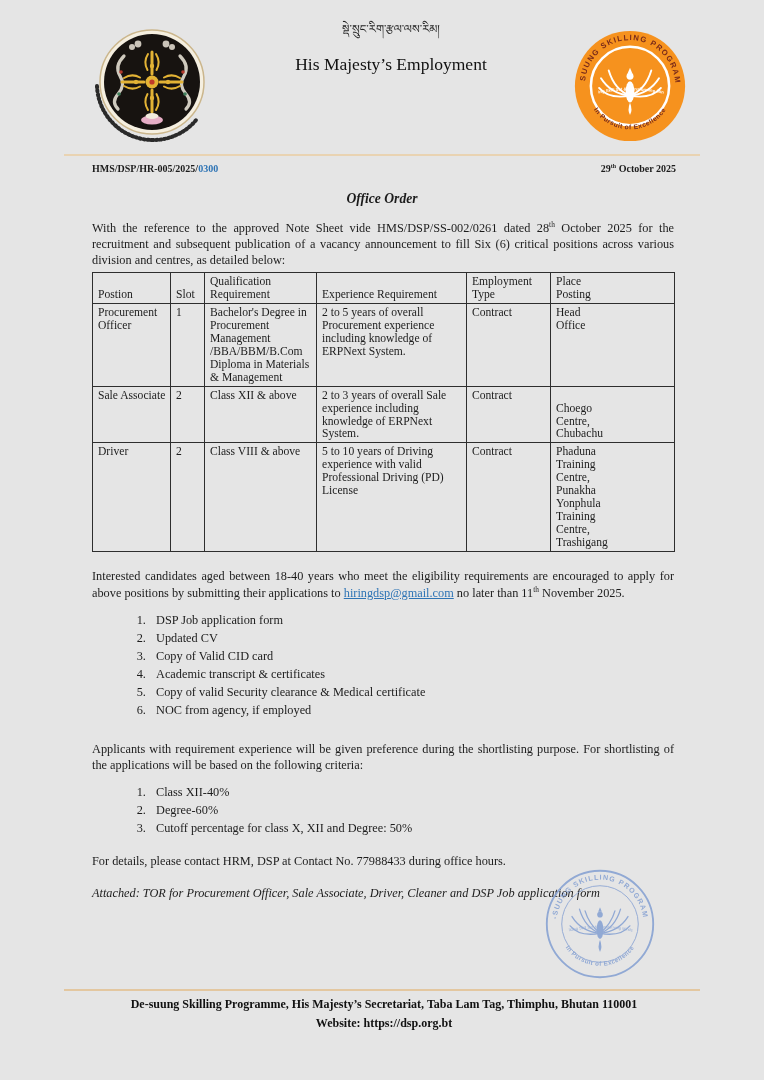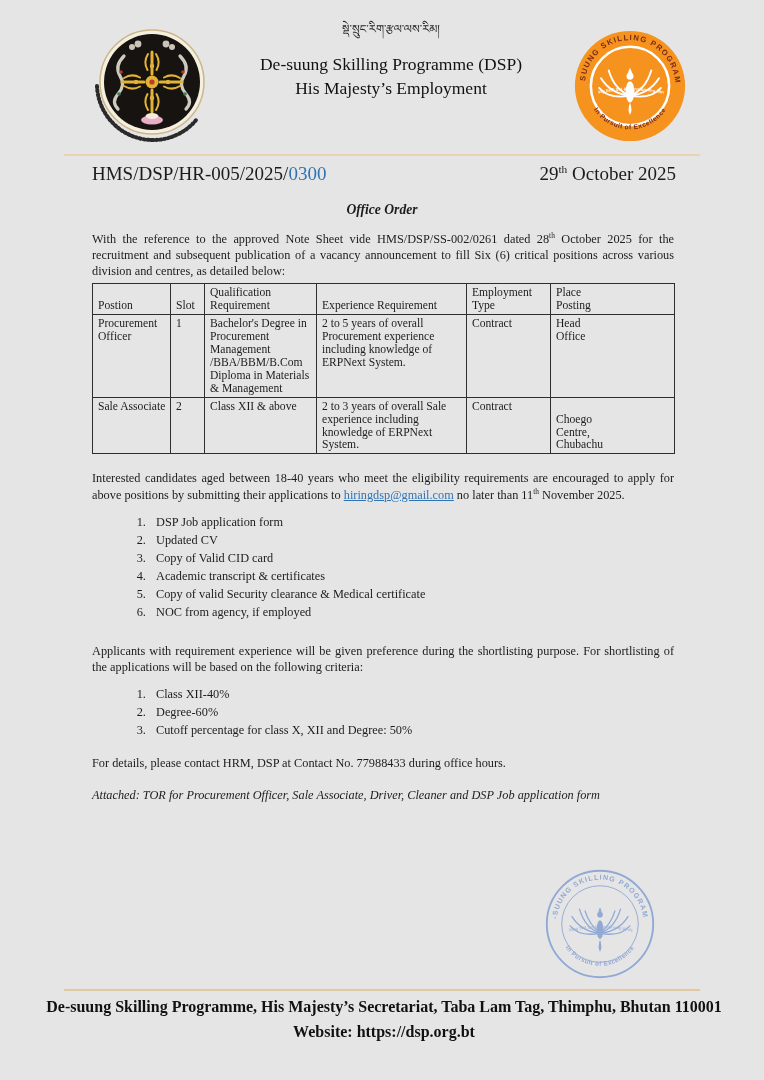--- a/index.html
+++ b/index.html
@@ -8,42 +8,42 @@
     font-family:"Liberation Serif","DejaVu Serif",serif;color:#1c1c1c;overflow:hidden;
   }
   
   .header{display:flex;justify-content:space-between;align-items:flex-start;padding:20px 76px 0 94px;}
   .header-center{flex:1;text-align:center;}
   .dzongkha{font-size:11.5px;line-height:1.6;color:#222;}
   .org-title{font-size:17.5px;line-height:1.35;margin-top:15px;color:#111;}
   .logo-box{flex:0 0 auto;}
   .rule{border:none;border-top:2px solid #e9d3b2;margin:6px 64px 0 64px;}
   
-  .ref-row{display:flex;justify-content:space-between;font-weight:400;font-size:19px;margin:7px 88px 0 92px;}
+  .ref-row{display:flex;justify-content:space-between;font-weight:700;font-size:10px;margin:7px 88px 0 92px;}
   .blue{color:#2e74b5;}
   sup{vertical-align:super;font-size:0.6em;line-height:0;}
   
   .doc-title{text-align:center;font-weight:700;font-size:13.6px;margin:17px 0 0 0;font-style:italic;}
   .content{margin:0 90px 0 92px;font-size:12.3px;}
   p.just{text-align:justify;line-height:1.32;margin:13px 0 0 0;}
   
   table.positions{border-collapse:collapse;table-layout:fixed;width:582px;margin-top:3px;font-size:11.6px;line-height:1.12;}
   table.positions th,table.positions td{border:1px solid #2e2e2e;padding:2px 4px 2px 5px;vertical-align:top;text-align:left;font-weight:400;overflow:hidden;}
   table.positions thead th{vertical-align:bottom;white-space:pre-line;}
   td.slot{text-align:right;padding-right:9px;}
   .pre{white-space:pre-line;}
   
   ol.doclist{margin:11px 0 0 0;padding-left:57px;line-height:1.38;}
   ol.doclist li{padding-left:7px;margin:1px 0;}
   .contact-line{margin-top:16px;line-height:1.32;}
   .attached-line{margin-top:16px;font-style:italic;line-height:1.32;}
   
   .seal{position:absolute;left:544px;top:868px;opacity:0.92;}
   .footer-rule{position:absolute;left:64px;right:64px;top:989px;border:none;border-top:2px solid #e3c7a0;margin:0;}
-  .footer-text{position:absolute;top:995px;left:4px;right:0;text-align:center;font-weight:700;font-size:16px;line-height:1.55;color:#111;}
+  .footer-text{position:absolute;top:995px;left:4px;right:0;text-align:center;font-weight:700;font-size:12px;line-height:1.55;color:#111;}
   a.email{color:#2e74b5;text-decoration:underline;cursor:pointer;}
 </style>
 </head>
 <body>
 
 <div class="page">
 
   <div class="header">
     <div class="logo-box">
       <svg width="116" height="124" viewBox="0 0 116 124">
@@ -100,21 +100,20 @@
         <ellipse cx="58" cy="100" rx="11" ry="4.5" fill="#e7aec6"></ellipse>
         <ellipse cx="58" cy="96" rx="6.5" ry="3" fill="#f2ebdd"></ellipse>
       </svg>
     </div>
 
     <div class="header-center">
       <div class="dzongkha">
         <div>སྡེ་སྲུང་རིག་རྩལ་ལས་རིམ།</div>
       </div>
       <div class="org-title">
-        <div>De-suung Skilling Programme (DSP)</div>
         <div>His Majesty’s Employment</div>
       </div>
     </div>
 
     <div class="logo-box" style="margin-top:8px;">
       <svg width="116" height="116" viewBox="0 0 120 120">
         <defs>
           <path id="lg-top" d="M13.5,56 A46.6,46.6 0 0 1 106.5,56"></path>
           <path id="lg-bot" d="M17,72 A44.6,44.6 0 0 0 103,72"></path>
           <path id="lg-mid" d="M26,68 Q60,61 94,68"></path>
@@ -196,20 +195,35 @@
         <tr>
           <td>Sale Associate</td>
           <td class="slot">2</td>
           <td>Class XII &amp; above</td>
           <td>2 to 3 years of overall Sale experience including knowledge of ERPNext System.</td>
           <td>Contract</td>
           <td class="pre">
 Choego
 Centre,
 Chubachu</td>
+        </tr>
+        <tr>
+          <td>Driver</td>
+          <td class="slot">2</td>
+          <td>Class VIII &amp; above</td>
+          <td>5 to 10 years of Driving experience with valid Professional Driving (PD) License</td>
+          <td>Contract</td>
+          <td class="pre">Phaduna
+Training
+Centre,
+Punakha
+Yonphula
+Training
+Centre,
+Trashigang</td>
         </tr>
       </tbody>
     </table>
 
     <p class="just" style="margin-top:16px;"><span>Interested candidates aged between 18-40 years who meet the eligibility requirements are encouraged to apply for above positions by submitting their applications to </span><a class="email">hiringdsp@gmail.com</a><span> no later than 11</span><sup>th</sup><span> November 2025.</span></p>
 
     <ol class="doclist">
       <li>DSP Job application form</li>
       <li>Updated CV</li>
       <li>Copy of Valid CID card</li>

